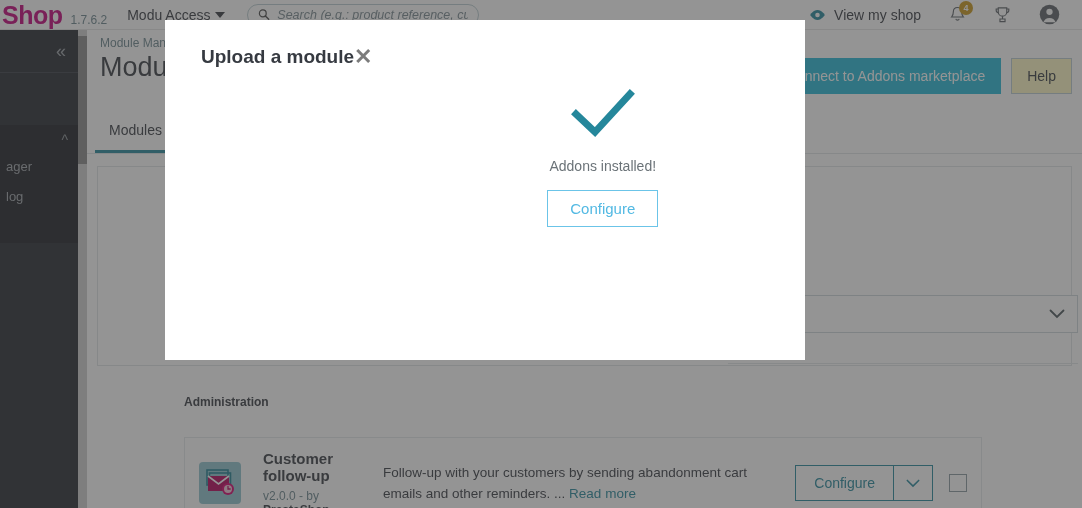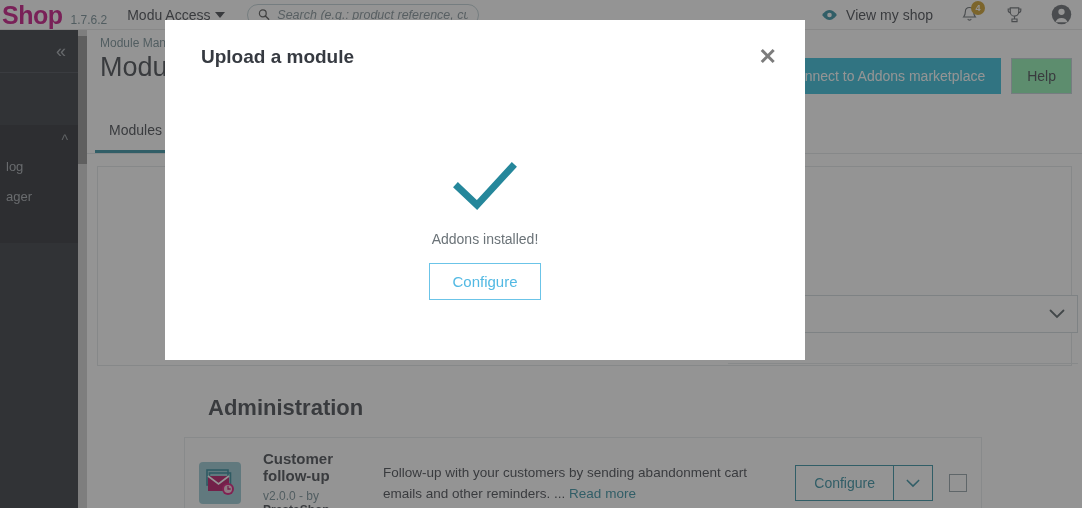--- a/index.html
+++ b/index.html
@@ -43,21 +43,21 @@
     border-radius: 11px; display: flex; align-items: center; padding: 0 10px; gap: 7px;
     background: #fff;
   }
   .search-input {
     border: none; outline: none; background: transparent;
     font-family: "Liberation Sans", sans-serif;
     font-size: 12.5px; font-style: italic; color: #7a8a91; width: 100%;
   }
   .search-input::placeholder { color: #7a8a91; opacity: 1; }
   .topbar-right {
-    margin-left: auto; display: flex; align-items: center; gap: 28px; padding-right: 10px;
+    margin-left: auto; display: flex; align-items: center; gap: 28px; padding-right: 22px;
   }
   .view-shop { display: flex; align-items: center; gap: 8px; font-size: 14px; color: #363a41; cursor: pointer; }
   .icon-btn { position: relative; cursor: pointer; display:flex; align-items:center; }
   .badge {
     position: absolute; top: -5px; right: -7px; background: #c9981a; color: #fff;
     font-size: 9px; font-weight: bold; border-radius: 50%;
     width: 14px; height: 14px; display: flex; align-items: center; justify-content: center;
   }
 
   
@@ -101,21 +101,21 @@
   .breadcrumb { font-size: 12px; color: #6c868e; padding: 6px 0 0 13px; }
   .page-title { font-size: 27px; color: #363a41; padding: 2px 0 0 13px; font-weight: normal; }
   .header-actions {
     position: absolute; right: 10px; top: 28px; display: flex; gap: 10px; align-items: center;
   }
   .btn-teal {
     background: #25b9d7; color: #fff; font-size: 14px; border: none;
     padding: 10px 16px; cursor: pointer; font-family: "Liberation Sans", sans-serif;
   }
   .btn-outline {
-    background: #86efac; color: #363a41; font-size: 14px; border: 1px solid #bbcdd2;
+    background: #fef9c3; color: #363a41; font-size: 14px; border: 1px solid #bbcdd2;
     padding: 9px 15px; cursor: pointer; font-family: "Liberation Sans", sans-serif;
   }
   .tabsrow {
     position: absolute; left: 0; top: 80px; width: 995px; height: 44px;
     border-bottom: 1px solid #dfe4e7; display: flex; align-items: center; padding-left: 8px;
   }
   .tab {
     font-size: 14px; color: #363a41; padding: 12px 14px 12px; cursor: pointer;
     border-bottom: 3px solid transparent;
   }
@@ -127,21 +127,21 @@
   }
   .panel-label { font-size: 13px; color: #363a41; padding: 60px 0 0 634px; }
   .select-field {
     position: absolute; left: 630px; top: 128px; width: 350px; height: 38px;
     border: 1px solid #cfd8dc; background: #fff; display: flex; align-items: center;
     justify-content: flex-end; padding-right: 12px; cursor: pointer;
   }
   .panel-rule { position: absolute; left: 630px; top: 196px; width: 350px; height: 1px; background: #e2e6e9; }
 
   .section-title {
-    position: absolute; left: 97px; top: 365px; font-size: 22px; font-weight: bold; color: #363a41; margin-left: 24px;
+    position: absolute; left: 97px; top: 365px; font-size: 12px; font-weight: bold; color: #363a41;
   }
   .module-card {
     position: absolute; left: 97px; top: 407px; width: 798px; height: 92px;
     background: #fff; border: 1px solid #e4e8ea; display: flex; align-items: center;
     padding: 0 14px;
   }
   .module-icon {
     width: 42px; height: 42px; border-radius: 4px; flex: 0 0 42px;
     background: #8fc4cf; position: relative; overflow: hidden;
   }
@@ -169,21 +169,21 @@
 
   
   .overlay {
     position: absolute; left: 0; top: 0; width: 1082px; height: 508px;
     background: rgba(60,60,60,0.55); z-index: 10;
   }
 
   
   .modal {
     position: absolute; left: 165px; top: 20px; width: 640px; height: 340px;
-    background: #fff; z-index: 20; display: flex; flex-direction: column;
+    background: #fff; z-index: 20; display: flex; flex-direction: row;
   }
   .modal-head {
     height: 73px; display: flex; align-items: center; padding: 0 28px 0 36px;
   }
   .modal-title { font-size: 19px; font-weight: bold; color: #363a41; }
   .modal-close {
     margin-left: auto; font-size: 22px; color: #7c7c7c; cursor: pointer; line-height: 1;
     font-weight: bold;
   }
   .modal-body {
@@ -252,24 +252,24 @@
 
   <div class="sidebar">
     <div class="sb-collapse">
       <span>«</span>
     </div>
     <div class="sb-block">
       <div class="sb-spacer-b"></div>
       <div class="sb-section">
         <div class="sb-chevron-up">^</div>
         <div class="sb-item">
-          <span>log</span>
+          <span>ager</span>
         </div>
         <div class="sb-item">
-          <span>ager</span>
+          <span>log</span>
         </div>
       </div>
     </div>
   </div>
   <div class="scrollbar"></div>
   <div class="scroll-thumb"></div>
 
   <div class="content">
     <div class="breadcrumb">Module Man</div>
     <div class="page-title">Modu</div>

